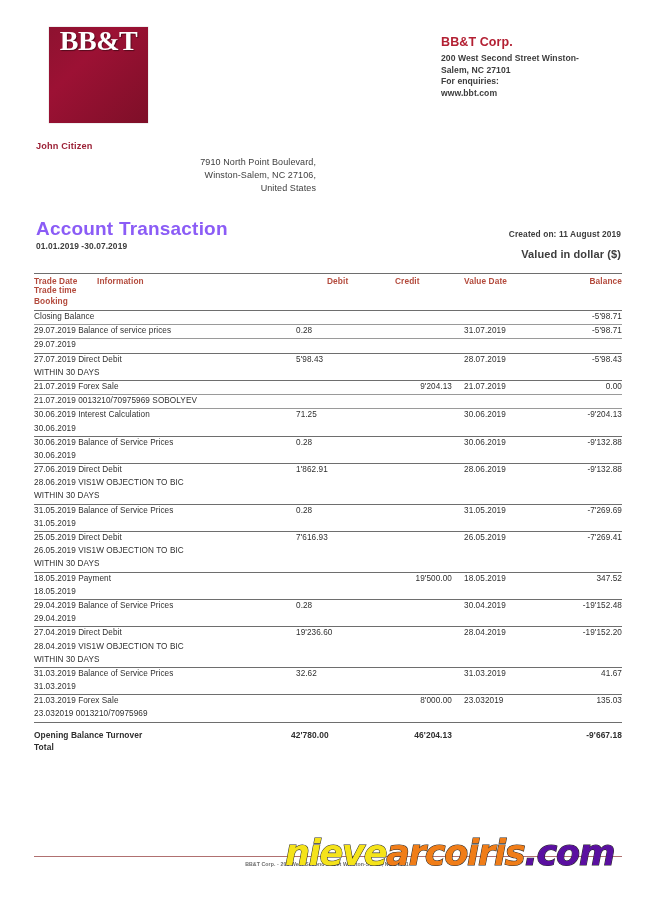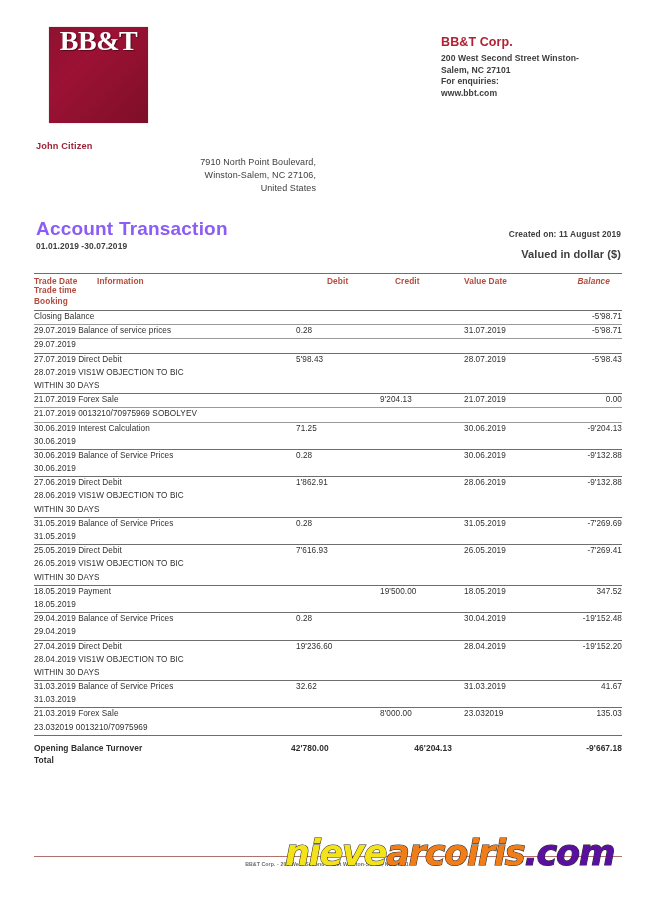--- a/index.html
+++ b/index.html
@@ -153,21 +153,21 @@
     font-weight: bold;
     color: #b34a3c;
     letter-spacing: 0.1px;
     white-space: nowrap;
   }
   .c-date   { left: 0px; }
   .c-info   { left: 63px; }
   .c-debit  { left: 250px; padding-left: 43px; }
   .c-credit { left: 338px; margin-left: 23px; }
   .c-vdate  { left: 430px; }
-  .c-bal    { right: 12px; font-style: italic; }
+  .c-bal    { right: 0px; }
 
   .th-sub {
     position: absolute;
     left: 0px;
     font-size: 8.3px;
     font-weight: bold;
     color: #b34a3c;
     letter-spacing: 0.1px;
   }
   .th-sub.l2 { top: 11px; }
@@ -188,21 +188,21 @@
     letter-spacing: 0.08px;
     white-space: nowrap;
     top: 1px;
   }
   .cell.desc   { left: 0px; }
   .cell.debit  { left: 250px; margin-left: 12px; }
   .cell.credit { left: 338px; text-align: right; width: 80px; }
   .cell.vdate  { left: 430px; }
   .cell.bal    { right: 0px; text-align: right; }
 
-  .cell.credit-pos { left: 346px; width: 88px; }
+  .cell.credit-pos { left: 330px; width: 88px; text-align: right; }
 
   
   .totals {
     position: relative;
     padding-top: 7px;
     height: 30px;
   }
   .totals .cell {
     font-size: 8.4px;
     font-weight: bold;
@@ -322,23 +322,20 @@
     <div class="rule-strong"></div>
 
     <div class="trow">
       <div class="line">
         <span class="cell desc">27.07.2019 Direct Debit</span>
         <span class="cell debit">5'98.43</span>
         <span class="cell vdate">28.07.2019</span>
         <span class="cell bal">-5'98.43</span>
       </div>
       <div class="line">
-        <span class="cell desc">28.07.2019 VIS1W OBJECTION TO BIC</span>
-      </div>
-      <div class="line">
         <span class="cell desc">WITHIN 30 DAYS</span>
       </div>
     </div>
     <div class="rule-strong"></div>
 
     <div class="trow">
       <div class="line">
         <span class="cell desc">21.07.2019 Forex Sale</span>
         <span class="cell credit-pos">9'204.13</span>
         <span class="cell vdate">21.07.2019</span>

